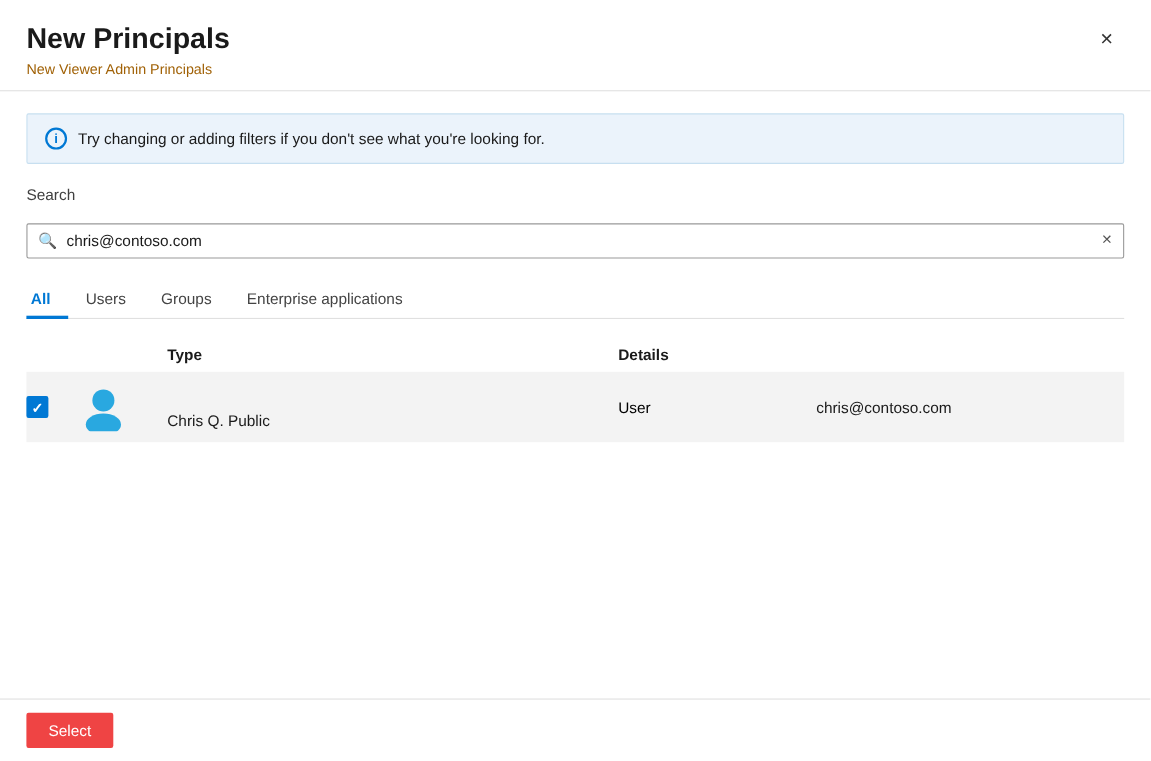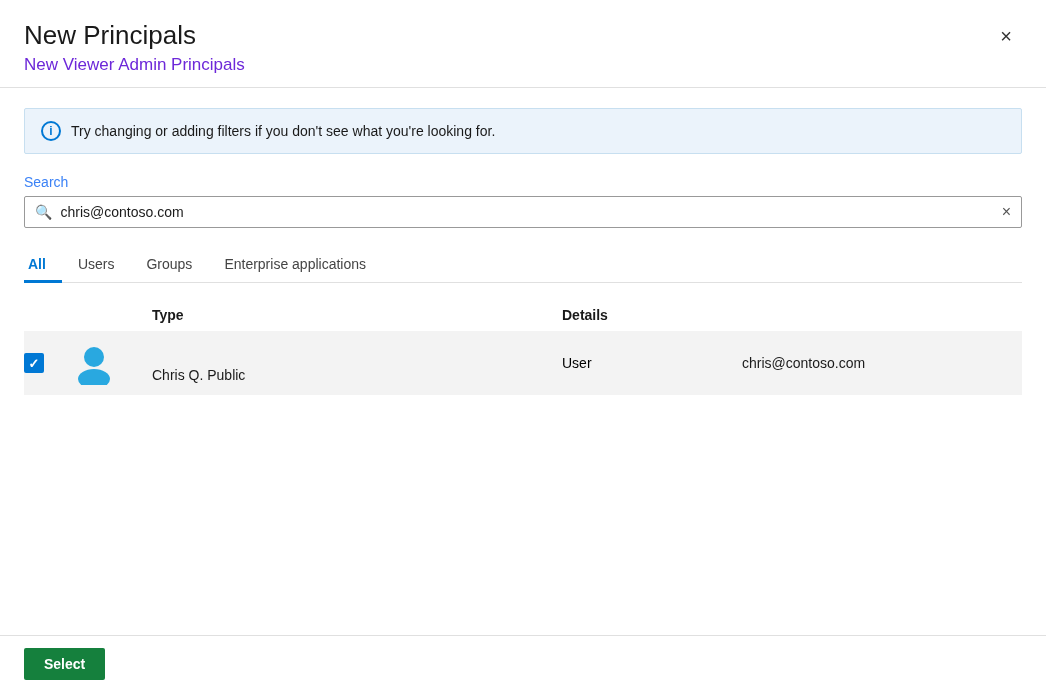--- a/index.html
+++ b/index.html
@@ -19,27 +19,27 @@
       flex-direction: column;
       position: relative;
     }
     .dialog-header {
       padding: 20px 24px 12px 24px;
       border-bottom: 1px solid #e0e0e0;
       position: relative;
     }
     .dialog-title {
       font-size: 26px;
-      font-weight: 400;
+      font-weight: 700;
       color: #1a1a1a;
       line-height: 1.2;
     }
     .dialog-subtitle {
-      font-size: 17px;
-      color: #6d28d9;
+      font-size: 13px;
+      color: #a16207;
       margin-top: 4px;
     }
     .close-btn {
       position: absolute;
       top: 20px;
       right: 24px;
       background: none;
       border: none;
       cursor: pointer;
       font-size: 20px;
@@ -77,22 +77,22 @@
       font-size: 12px;
       font-weight: 700;
       flex-shrink: 0;
     }
     .info-text {
       font-size: 14px;
       color: #1a1a1a;
     }
     .search-label {
       font-size: 14px;
-      color: #3b82f6;
-      margin-bottom: 6px;
+      color: #404040;
+      margin-bottom: 18px;
       display: block;
     }
     .search-container {
       display: flex;
       align-items: center;
       border: 1px solid #999;
       border-radius: 2px;
       padding: 6px 10px;
       gap: 8px;
       margin-bottom: 20px;
@@ -207,27 +207,27 @@
       font-size: 14px;
       color: #1a1a1a;
     }
     .dialog-footer {
       padding: 12px 24px;
       border-top: 1px solid #e0e0e0;
       display: flex;
       align-items: center;
     }
     .select-btn {
-      background: #15803d;
+      background: #ef4444;
       color: #fff;
       border: none;
       border-radius: 2px;
       padding: 8px 20px;
       font-size: 14px;
-      font-weight: 700;
+      font-weight: 400;
       cursor: pointer;
     }
   </style>
 </head>
 <body>
 
 <div class="dialog">
 
   <div class="dialog-header">
     <div class="dialog-title">New Principals</div>

